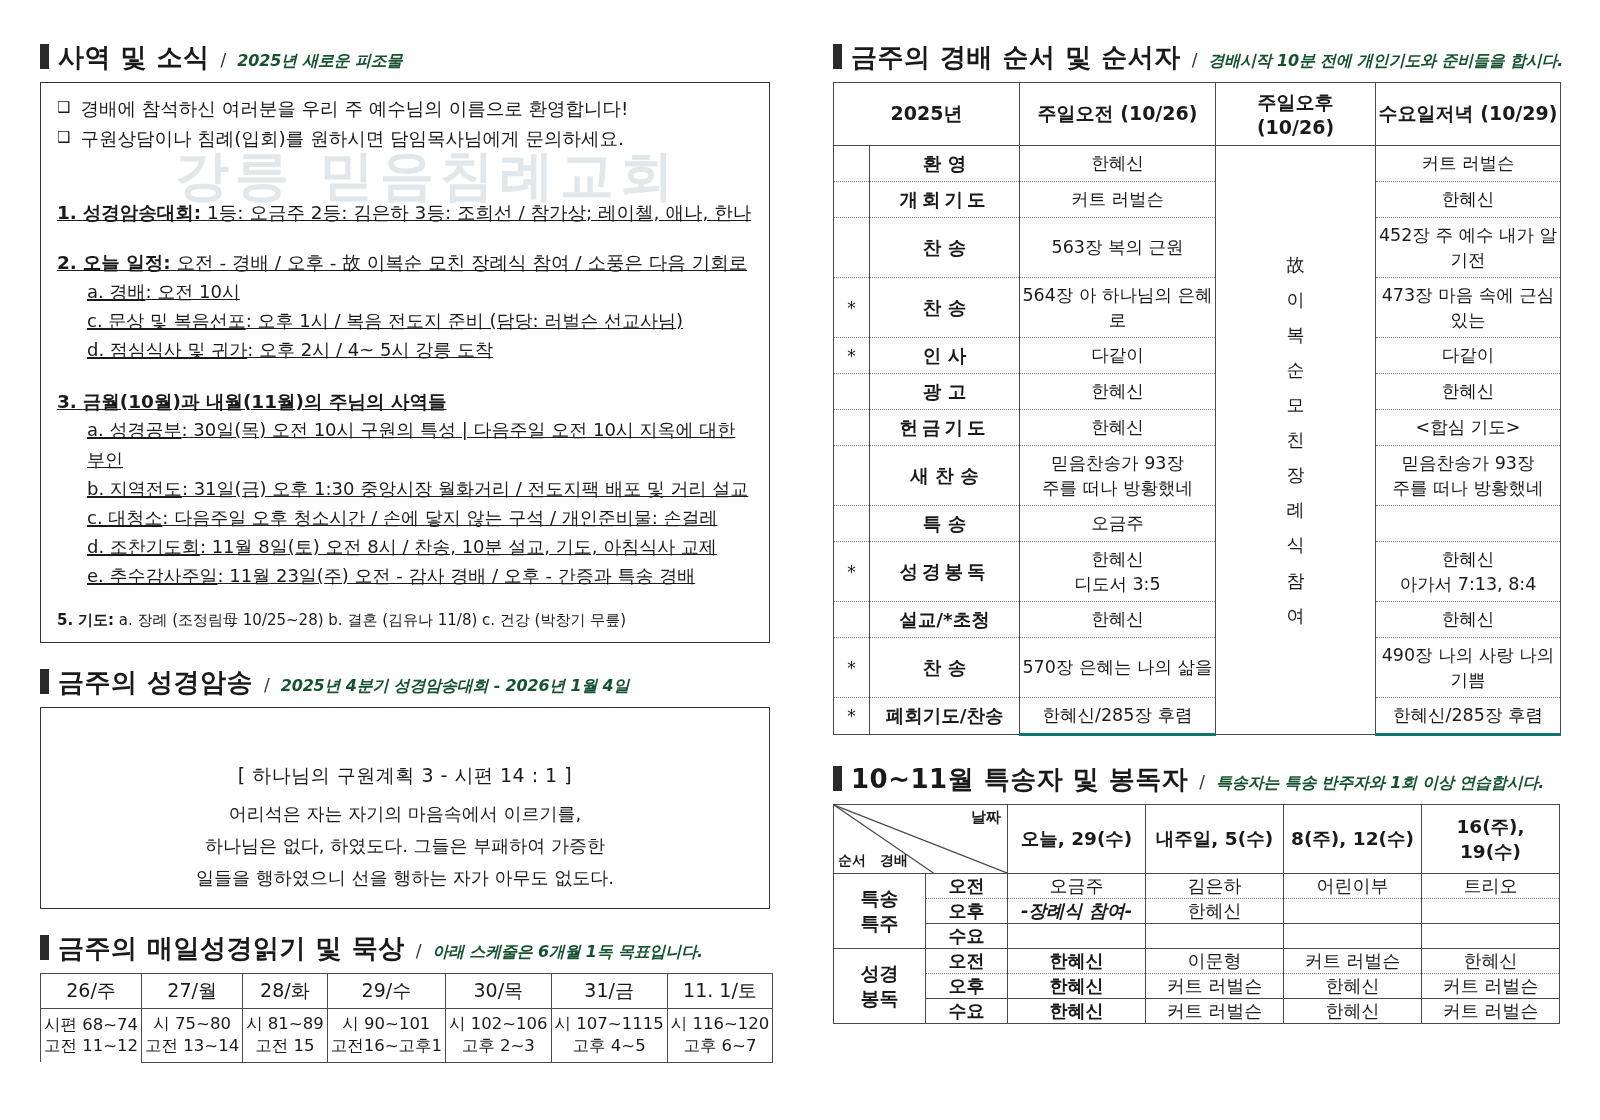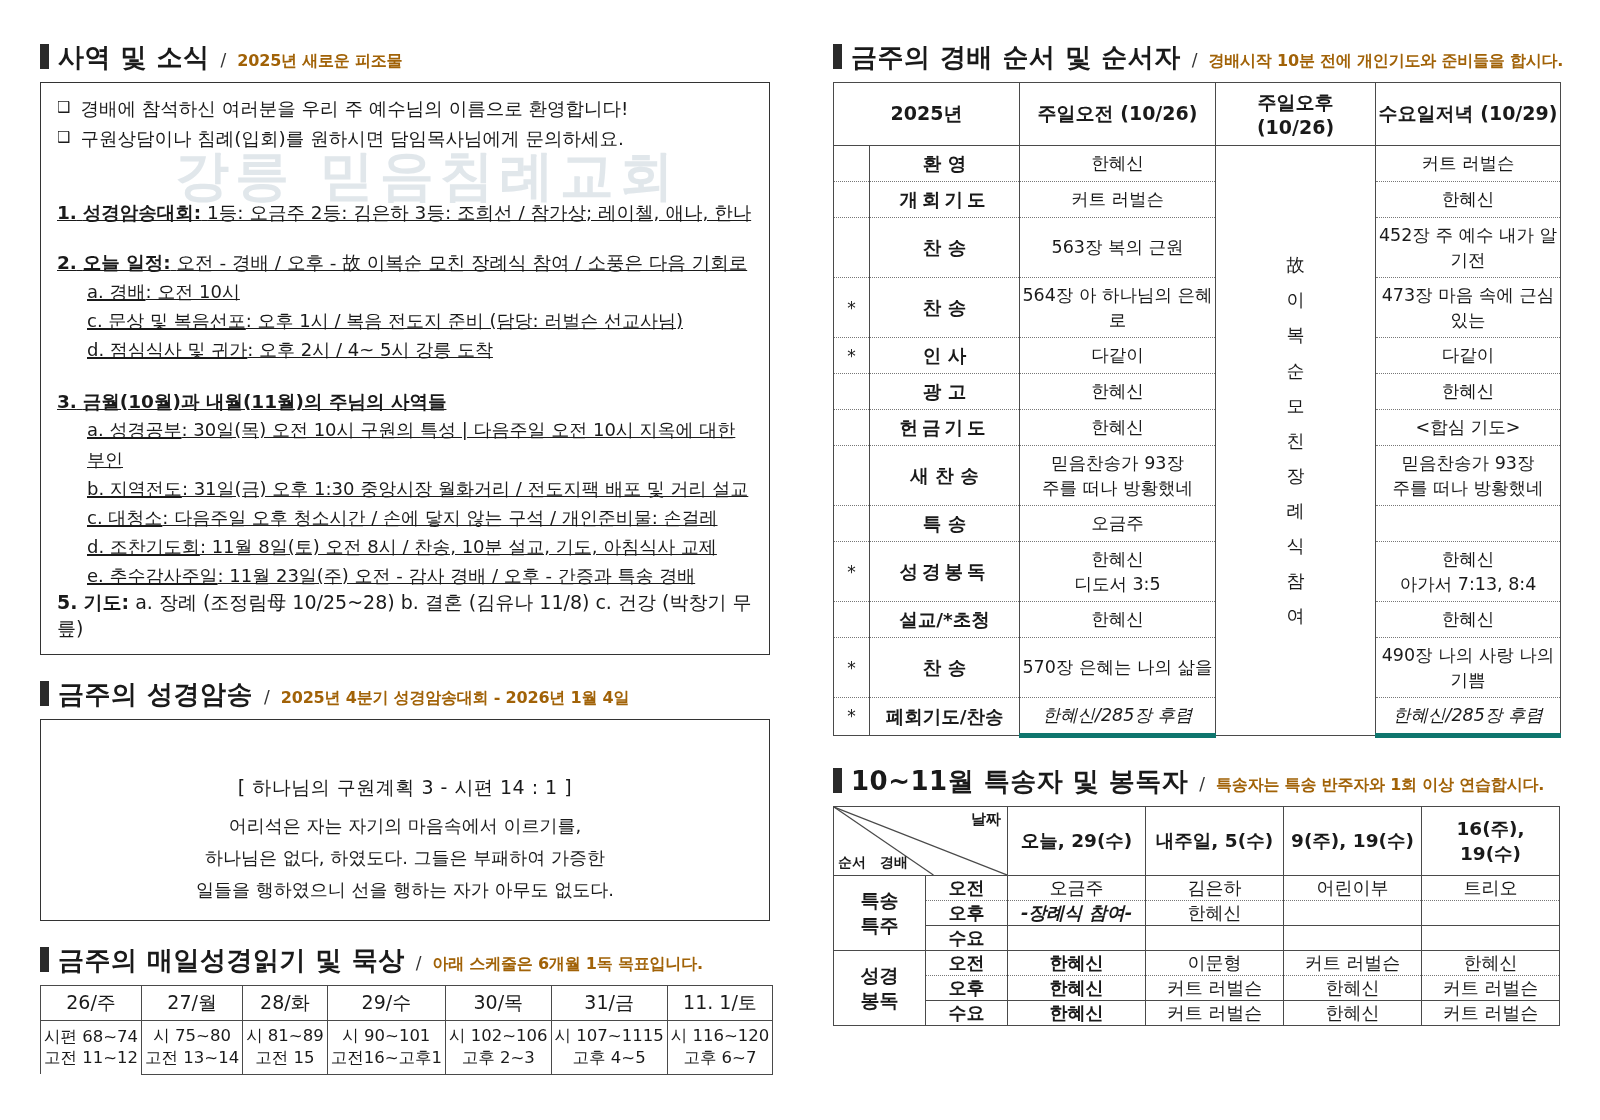--- a/index.html
+++ b/index.html
@@ -15,34 +15,34 @@
   
   #page{position:relative;width:1600px;height:1120px;}
   .col-left{position:absolute;left:40px;top:40px;width:730px;}
   .col-right{position:absolute;left:833px;top:40px;width:727px;}
 
   
   .sec-head{display:flex;align-items:baseline;gap:9px;margin:0 0 7px 0;}
   .sec-bar{display:inline-block;width:9px;height:25px;background:#2a2a2a;flex:none;position:relative;top:3px;}
   .sec-title{font-size:26px;font-weight:bold;letter-spacing:0.5px;white-space:nowrap;}
   .sec-sep{font-size:17px;font-weight:normal;color:#333;padding:0 2px;}
-  .sec-sub{font-size:16px;font-weight:bold;color:#a16207;letter-spacing:-0.2px;white-space:nowrap;}
+  .sec-sub{font-size:16px;font-style:italic;font-weight:bold;color:#14532d;letter-spacing:-0.2px;white-space:nowrap;}
 
   
   .ann-box{border:1.4px solid #333;padding:13px 16px 12px 16px;}
   .ann-check{display:flex;gap:10px;align-items:flex-start;font-size:18.5px;line-height:1.45;margin-bottom:3px;}
   .chk{font-size:15px;line-height:1.45;flex:none;position:relative;top:1px;}
   .b{font-weight:bold;}
   .ann-gap{height:20px;}
   .item{margin-top:23px;text-decoration:underline;}
   .item-line{font-size:18.5px;line-height:1.5;}
   .num{font-weight:bold;}
   .sub{font-size:18px;line-height:1.62;padding-left:30px;}
   .u{text-decoration:underline;text-underline-offset:2px;}
-  .item5{margin-top:0;font-size:19px;}
+  .item5{margin-top:21px;font-size:15px;}
 
   
   .verse-box{border:1.4px solid #333;padding:11px 10px 14px 10px;text-align:center;}
   .verse-title{font-size:19px;margin-bottom:9px;letter-spacing:0.5px;margin-top:44px;}
   .verse-line{font-size:18px;line-height:1.78;}
 
   
   table{border-collapse:collapse;width:100%;}
   td,th{border:1px solid #4a4a4a;text-align:center;font-weight:normal;}
 
@@ -52,21 +52,21 @@
   .read-tbl .cell{font-size:16.5px;line-height:1.32;padding:4px 3px 5px 3px;white-space:nowrap;}
 
   
   .wor-tbl{table-layout:fixed;}
   .wor-tbl td{font-size:17.5px;padding:5px 2px;border:1px solid #4a4a4a;}
   .wor-tbl .hdr{font-size:19px;font-weight:bold;padding:7px 2px;}
   .wor-tbl .star{width:36px;font-size:17px;border-bottom:1px dotted #777;border-top:1px dotted #777;}
   .wor-tbl .lbl{width:150px;font-weight:bold;font-size:18.5px;border-bottom:1px dotted #777;border-top:1px dotted #777;letter-spacing:4px;}
   .wor-tbl .lbl.tight{letter-spacing:0;}
   .wor-tbl .val{border-bottom:1px dotted #777;border-top:1px dotted #777;}
-  .wor-tbl .val.last{border-bottom:5px solid #0f766e;font-style:italic;}
+  .wor-tbl .val.last{border-bottom:3px solid #0f766e;}
   .wor-tbl .star.last,.wor-tbl .lbl.last{border-bottom:1px solid #4a4a4a;}
   .two-line{line-height:1.4;}
   .vert-cell{vertical-align:middle;}
   .vert-txt{display:flex;flex-direction:column;align-items:center;justify-content:center;font-size:18px;line-height:1.95;height:100%;}
 
   
   .sp-tbl{table-layout:fixed;}
   .sp-tbl td{font-size:18px;padding:0 2px;}
   .sp-tbl .hdr{font-size:18.5px;font-weight:bold;padding:9px 2px;}
   .sp-tbl .grp{font-weight:bold;font-size:19px;line-height:1.3;width:92px;}
@@ -465,21 +465,21 @@
           <svg viewBox="0 0 174 66" preserveAspectRatio="none">
             <line x1="0" y1="0" x2="174" y2="66" stroke="#4a4a4a" stroke-width="1.2"></line>
             <line x1="0" y1="0" x2="100" y2="66" stroke="#4a4a4a" stroke-width="1.2"></line>
           </svg>
           <span class="d-date">날짜</span>
           <span class="d-wor">경배</span>
           <span class="d-ord">순서</span>
         </td>
         <td class="hdr">오늘, 29(수)</td>
         <td class="hdr">내주일, 5(수)</td>
-        <td class="hdr">9(주), 19(수)</td>
+        <td class="hdr">8(주), 12(수)</td>
         <td class="hdr">16(주), 19(수)</td>
       </tr>
       </tbody>
         <tbody id="special-body">
           <tr>
             <td class="grp" rowspan="3">
               <div>특송</div>
               <div>특주</div>
             </td>
             <td class="tm dot">오전</td>

